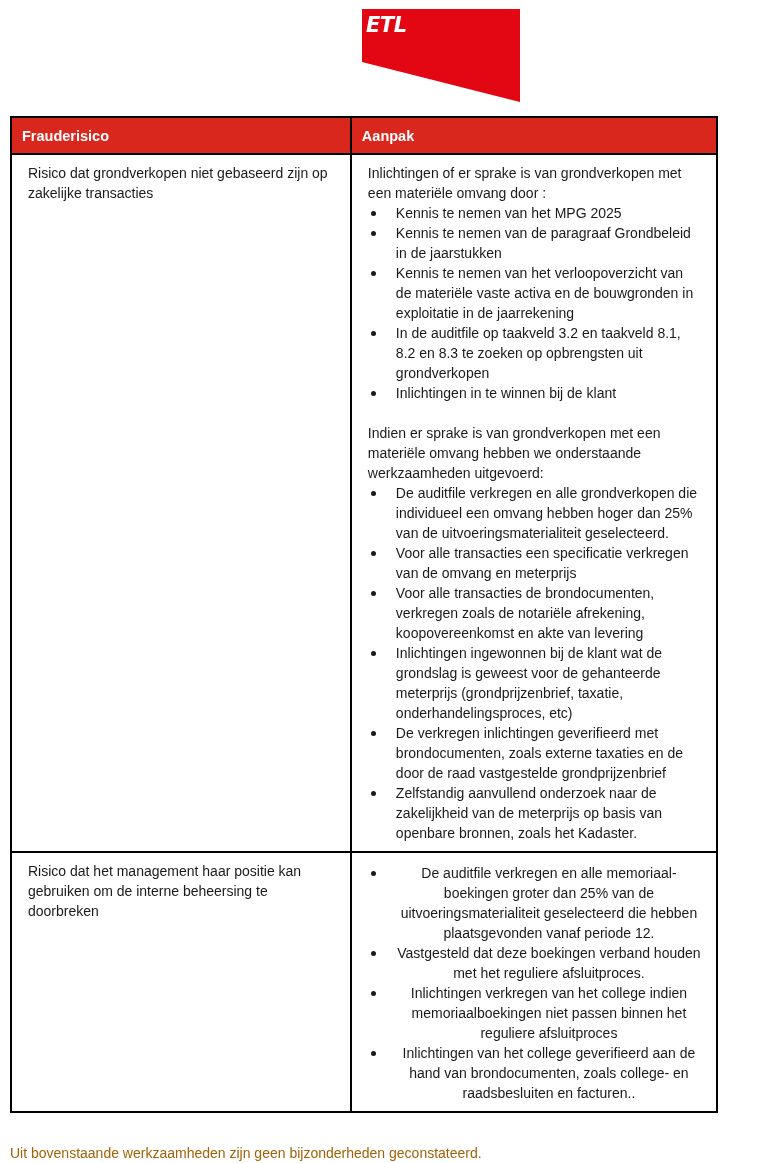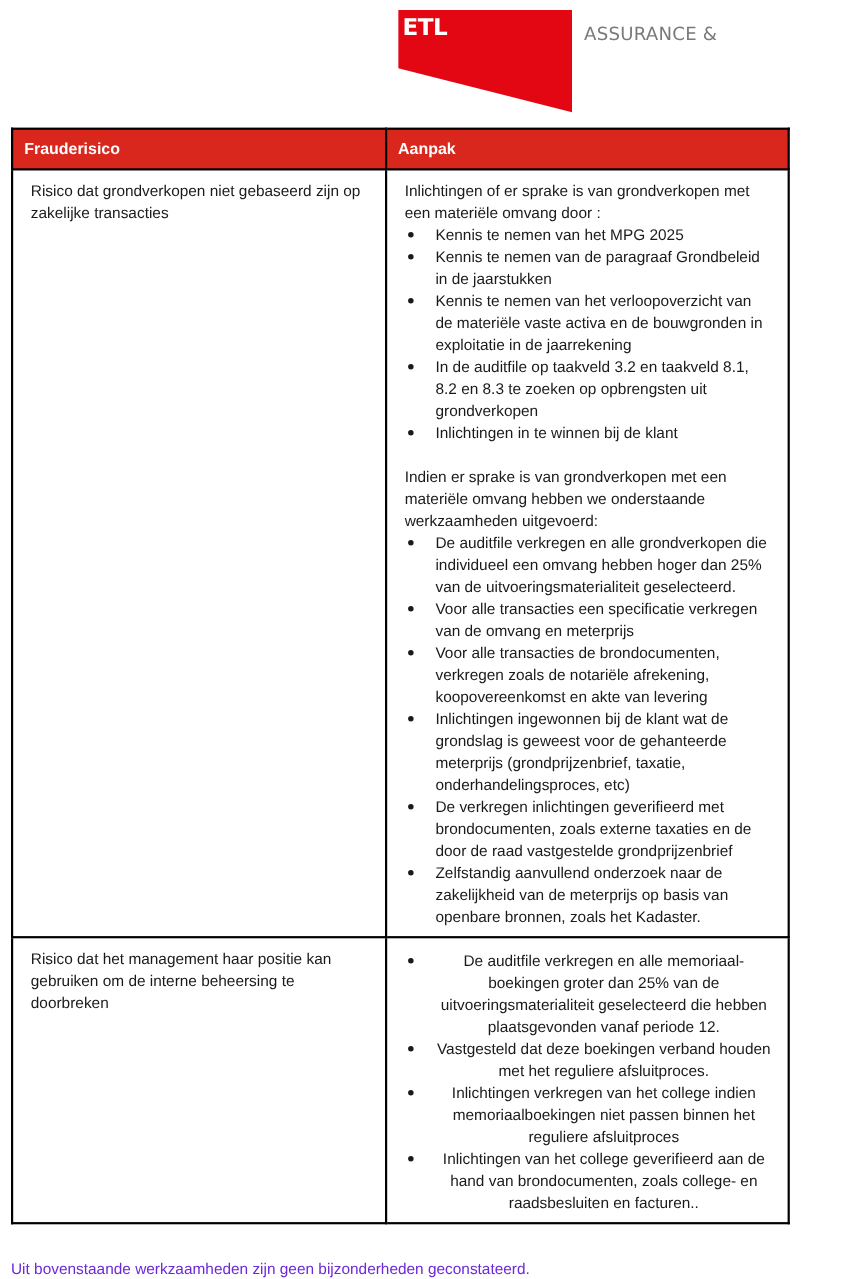--- a/index.html
+++ b/index.html
@@ -1,20 +1,20 @@
 <!DOCTYPE html>
 <html><head>
   <meta charset="utf-8">
   <style>
     html, body { margin: 0; padding: 0; background: #ffffff; }
     body {
       width: 767px; height: 1163px; position: relative; overflow: hidden;
       font-family: "Liberation Sans", sans-serif; color: #1a1a1a;
     }
-    .logo { position: absolute; left: 362px; top: 9px; width: 405px; height: 95px; }
+    .logo { position: absolute; left: 362px; top: 9px; width: 405px; height: 95px; font-style: italic; }
     .logo-shape { position: absolute; left: 0; top: 0; }
     .logo-mark {
       position: absolute; left: 4px; top: 6px; color: #ffffff;
       font-family: "DejaVu Sans", sans-serif; font-weight: bold; font-size: 21px;
       letter-spacing: -0.5px; line-height: 1;
     }
     .logo-text {
       position: absolute; left: 169px; top: 12px; color: #7a7a7a;
       font-family: "DejaVu Sans", sans-serif; font-size: 16.5px; line-height: 20px;
       letter-spacing: 0.2px;
@@ -40,33 +40,32 @@
     .spacer { height: 20px; }
     ul.bullets { list-style: none; margin: 0; padding: 0; }
     ul.bullets li { position: relative; padding-left: 28px; }
     ul.bullets li::before {
       content: ""; position: absolute; left: 3px; top: 8px;
       width: 5px; height: 5px; border-radius: 50%; background: #1a1a1a;
     }
     .row2 td.col2 { padding-top: 10px; }
     .row2 ul.bullets li { padding-left: 28px; text-align: center; }
     .footer-note {
-      position: absolute; left: 10px; top: 1143px; font-size: 14px; line-height: 20px; color: #6d28d9;
+      position: absolute; left: 10px; top: 1143px; font-size: 14px; line-height: 20px; color: #a16207;
     }
   </style>
 </head>
 <body>
 
 <div class="logo">
   <svg class="logo-shape" width="160" height="95" viewBox="0 0 160 95">
     <polygon points="0,0 158,0 158,93 0,53" fill="#e30613"></polygon>
   </svg>
   <div class="logo-mark">ETL</div>
   <div class="logo-text">
-    <div>ASSURANCE &amp;</div>
   </div>
 </div>
 
 <table class="risk">
   <thead>
     <tr>
       <th>Frauderisico</th>
       <th>Aanpak</th>
     </tr>
   </thead>

